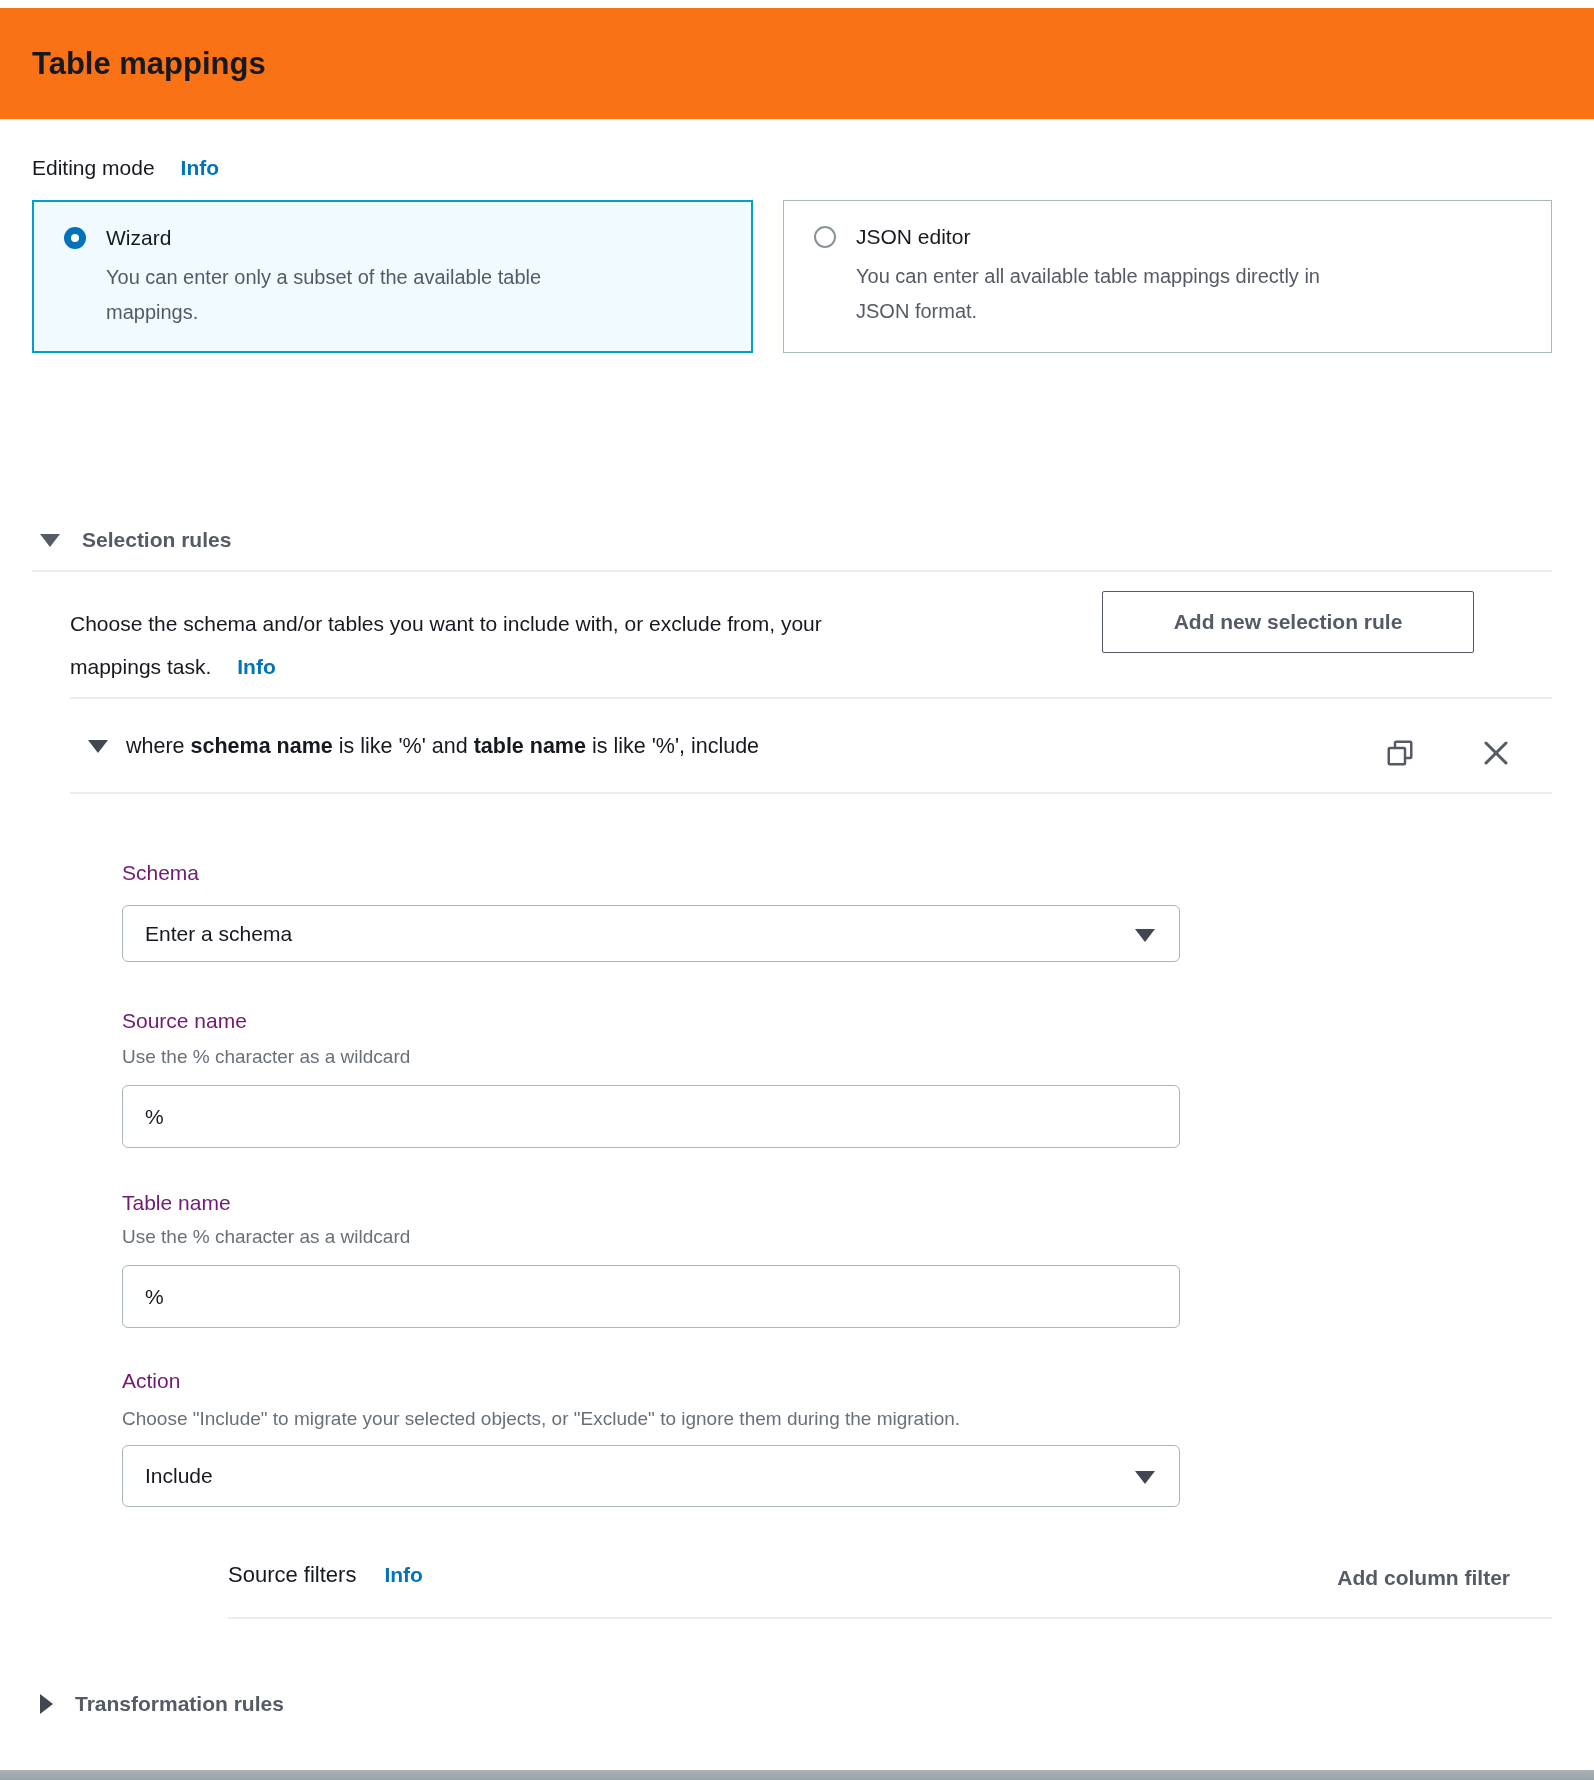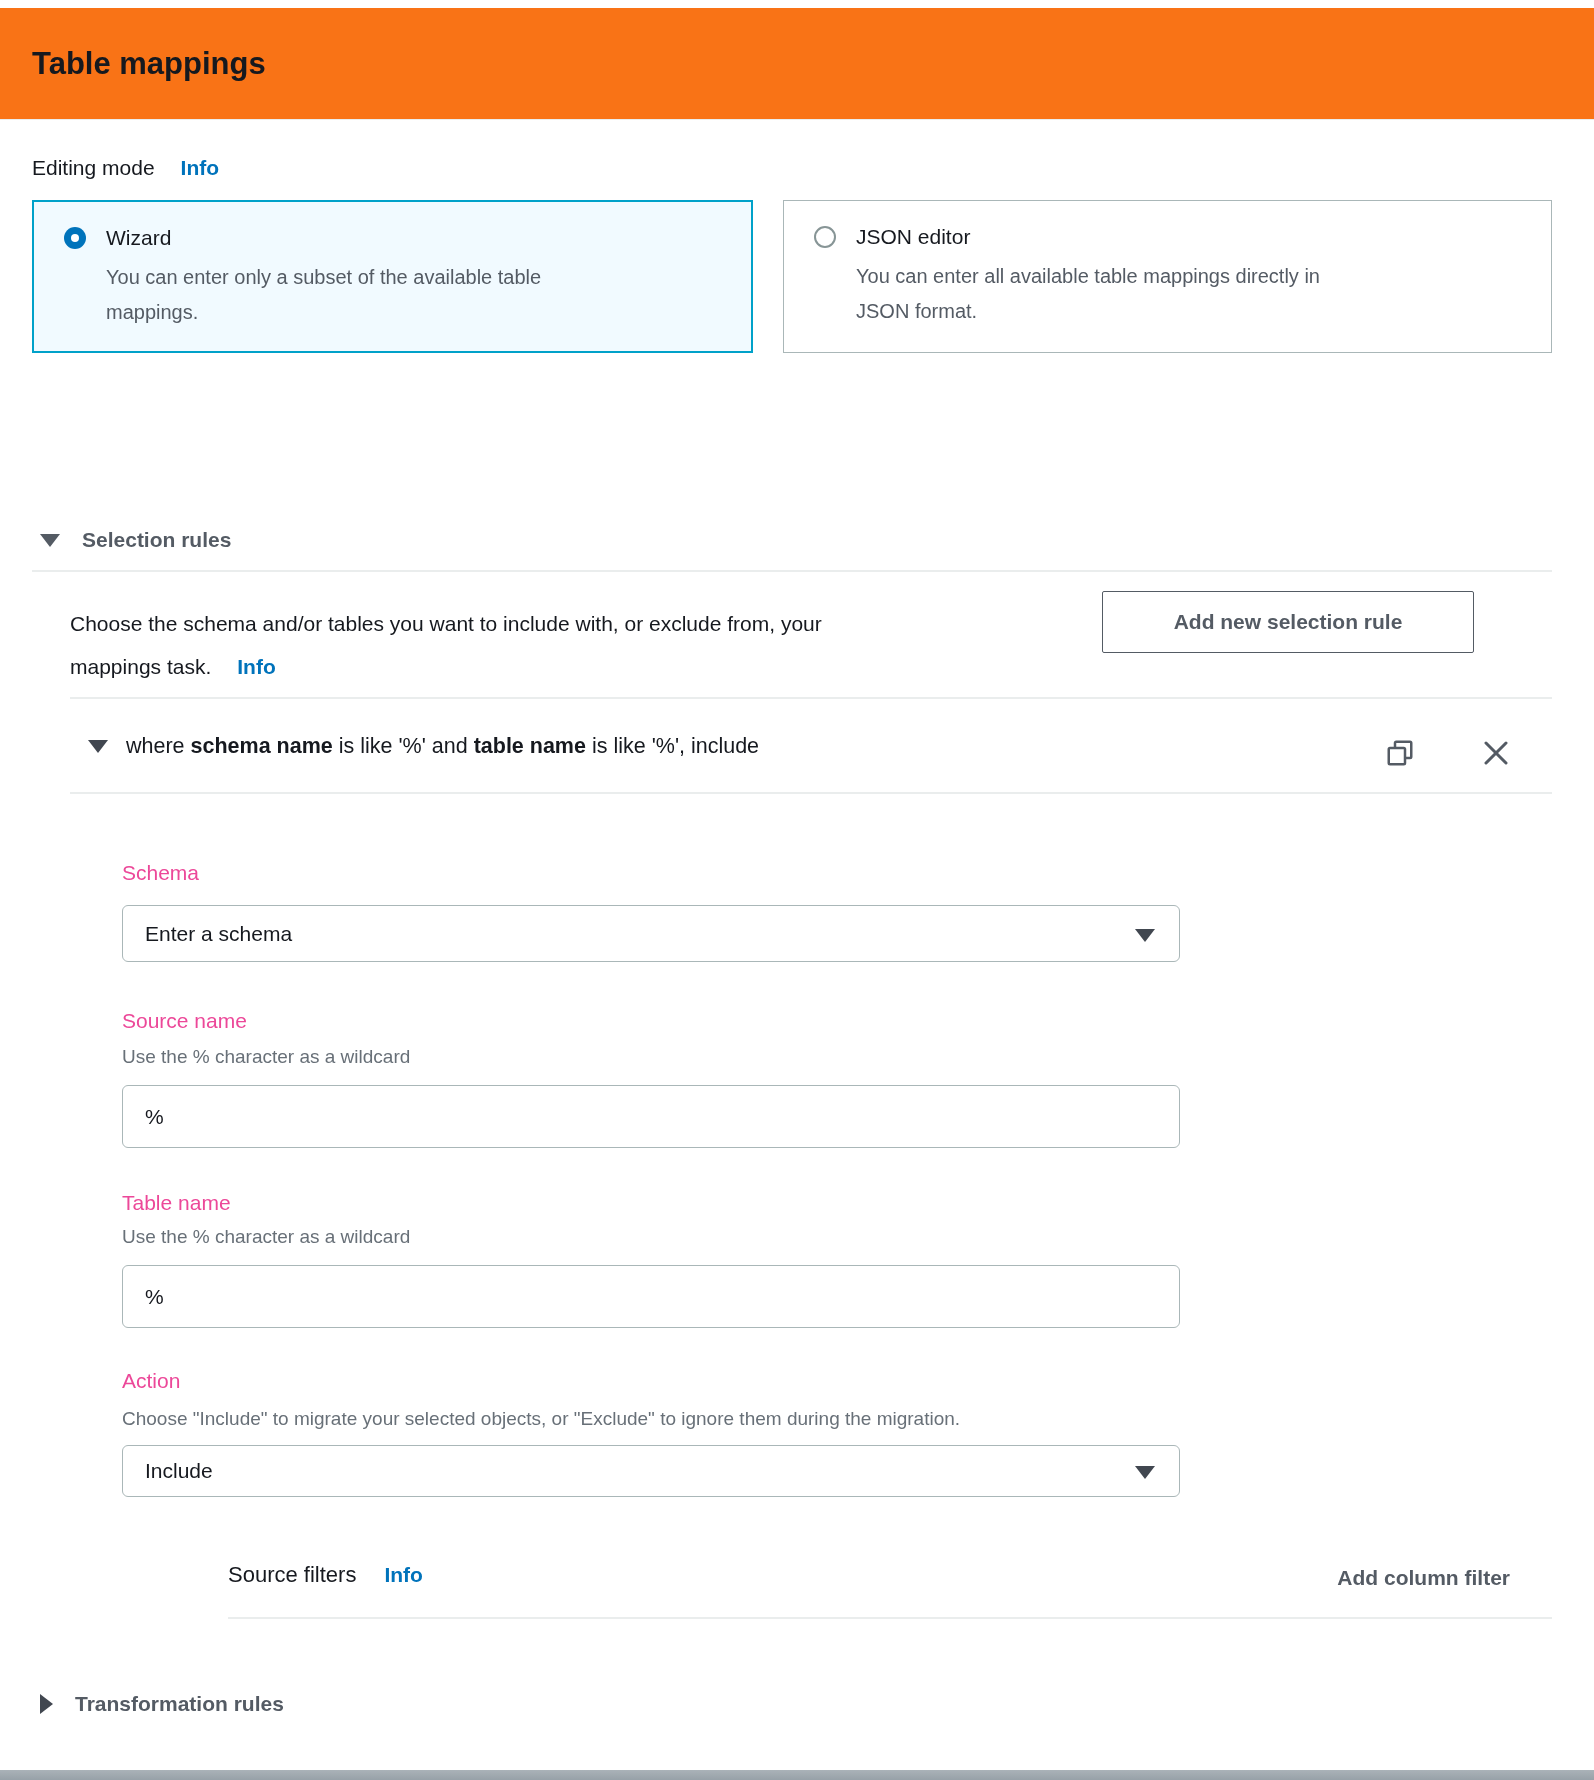--- a/index.html
+++ b/index.html
@@ -54,34 +54,34 @@
 
   
   .rule-summary { position:absolute; top:734px; left:88px; display:flex; align-items:center; gap:18px; font-size:21.5px; color:#16191f; }
   .rule-summary .tri-down { border-top-color:#414750; }
   .bold { font-weight:700; }
   .icon-btn { position:absolute; width:30px; height:30px; background:none; border:none; padding:0; cursor:pointer; }
   .icon-copy { top:738px; left:1385px; }
   .icon-close { top:738px; left:1481px; }
 
   
-  .f-label { position:absolute; left:122px; font-size:21px; color:#ec4899; }
+  .f-label { position:absolute; left:122px; font-size:21px; color:#701a75; }
   .f-hint  { position:absolute; left:122px; font-size:19px; color:#687078; }
   .f-box   { position:absolute; left:122px; width:1058px; box-sizing:border-box; background:#fff;
              border:1px solid #aab7b8; border-radius:6px; display:flex; align-items:center;
              padding:0 22px; font-size:21px; color:#16191f; }
   .f-select { cursor:pointer; }
   .caret { position:absolute; right:24px; top:50%; margin-top:-5px; width:0; height:0;
            border-left:10px solid transparent; border-right:10px solid transparent; border-top:13px solid #414750; }
   .f-input { border:none; outline:none; width:100%; font-family:inherit; font-size:21px; color:#16191f; background:transparent; padding:0; }
 
   .lbl-schema { top:861px; }  .box-schema { top:905px; height:57px; }
   .lbl-source { top:1009px; } .hint-source { top:1046px; } .box-source { top:1085px; height:63px; }
   .lbl-table  { top:1191px; } .hint-table  { top:1226px; } .box-table  { top:1265px; height:63px; }
-  .lbl-action { top:1369px; } .hint-action { top:1408px; } .box-action { top:1445px; height:52px; }
+  .lbl-action { top:1369px; } .hint-action { top:1408px; } .box-action { top:1445px; height:62px; }
 
   
   .sf-row { position:absolute; top:1562px; left:228px; display:flex; align-items:baseline; gap:28px; }
   .sf-label { font-size:22px; color:#16191f; }
   .add-col-filter { position:absolute; top:1566px; right:84px; font-size:21px; font-weight:700; color:#545b64; cursor:pointer; background:none; border:none; font-family:inherit; padding:0; }
 
   
   .bottom-bar { position:absolute; left:0; right:0; bottom:0; height:10px;
                 background:linear-gradient(#aab2b8, #97a1a8); }
 </style>

